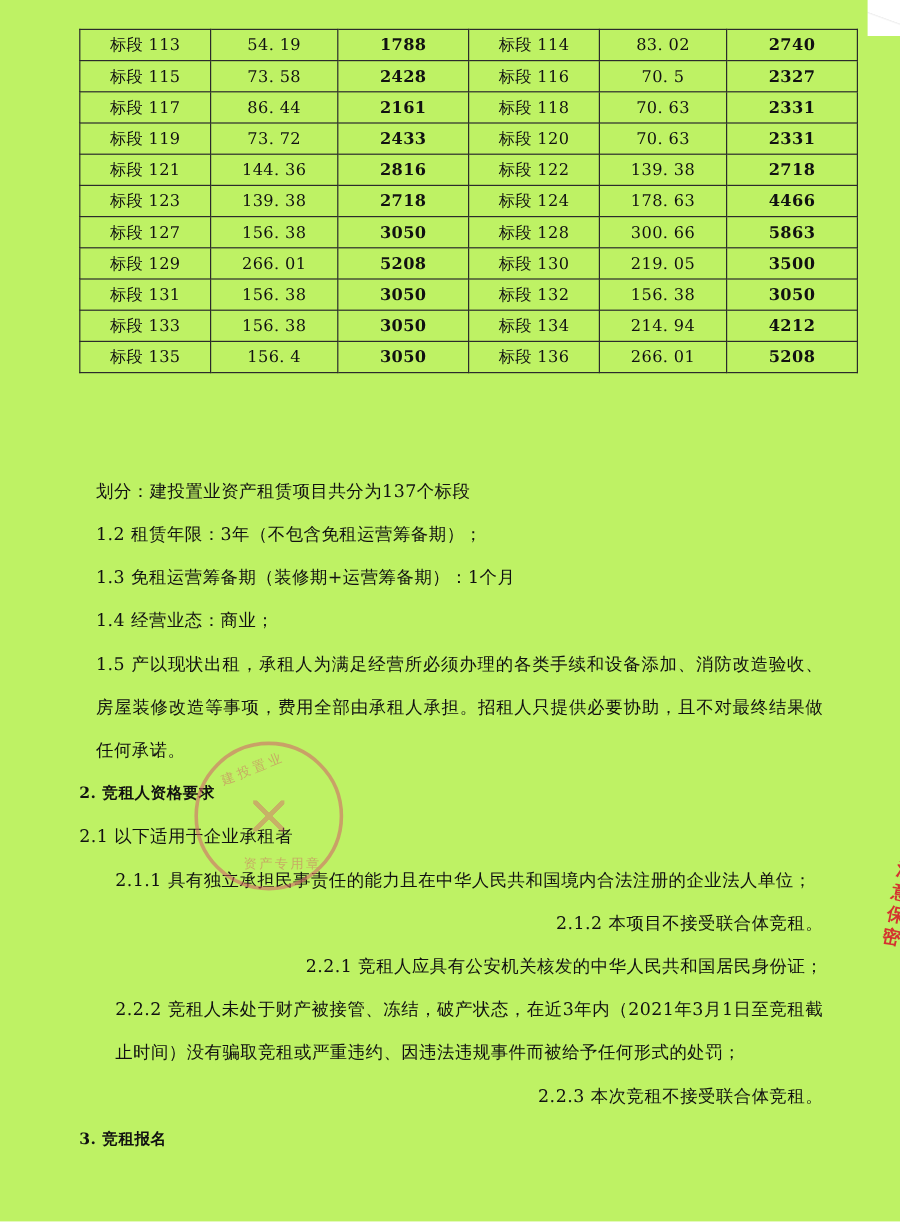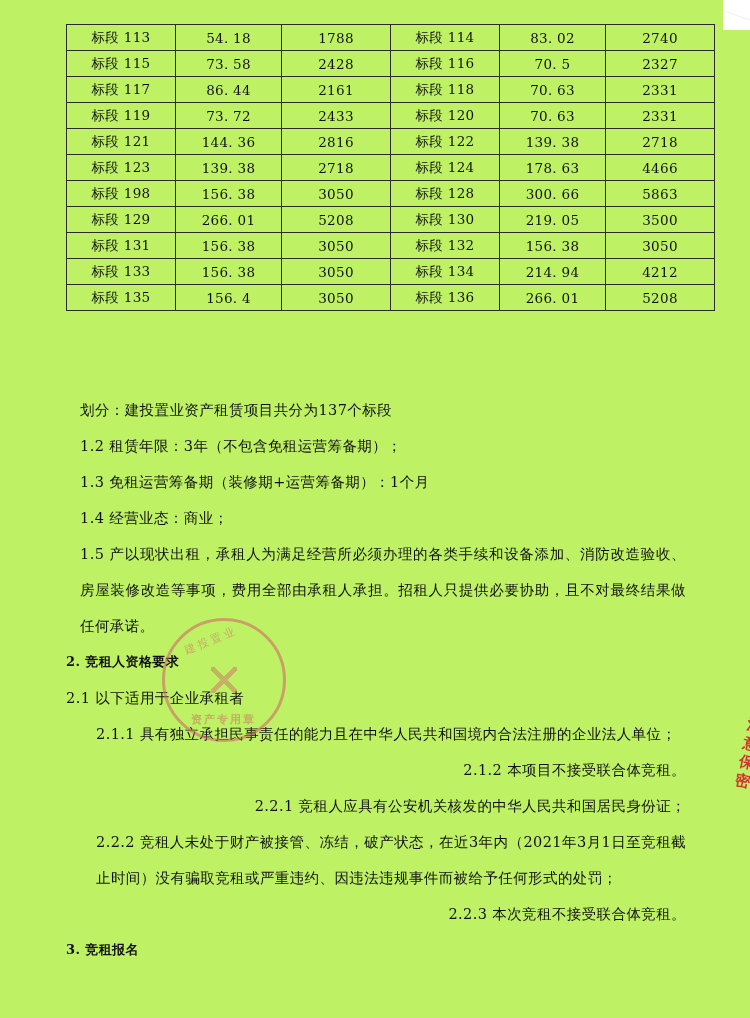--- a/index.html
+++ b/index.html
@@ -41,21 +41,21 @@
     text-align: center;
     vertical-align: middle;
     font-size: 13.5px;
     font-family: "DejaVu Serif", "Liberation Serif", serif;
     letter-spacing: 0.3px;
     padding: 0 2px;
     white-space: nowrap;
   }
   table.bid-table td.lbl { width: 104px; }
   table.bid-table td.num { width: 101px; }
-  table.bid-table td.amt { width: 104px; }
+  table.bid-table td.amt { width: 104px; font-weight: bold; }
 
   
   .body {
     position: absolute;
     left: 66px;
     top: 392px;
     width: 620px;
   }
   p.line {
     margin: 0 0 0 0;
@@ -115,21 +115,21 @@
     color: #cf5b64;
     font-size: 11px;
     font-family: "DejaVu Serif", "Liberation Serif", serif;
     opacity: 0.85;
   }
   .stamp-seal .seal-text span {
     position: absolute;
     white-space: nowrap;
   }
   .seal-top { left: 18px; top: 12px; transform: rotate(-22deg); letter-spacing: 3px; }
-  .seal-bottom { left: 26px; bottom: 12px; letter-spacing: 2px; font-weight: bold; }
+  .seal-bottom { left: 38px; bottom: 12px; letter-spacing: 2px; }
 
   
   .side-stamp {
     position: absolute;
     right: 6px;
     top: 640px;
     width: 44px;
     height: 190px;
     color: #d6232b;
     font-size: 15px;
@@ -175,21 +175,21 @@
 
 <div class="page">
 
   <div class="corner-fold"></div>
 
   <div class="table-wrap">
     <table class="bid-table">
       <tbody>
         <tr>
           <td class="lbl">标段 113</td>
-          <td class="num">54. 18</td>
+          <td class="num">54. 19</td>
           <td class="amt">1788</td>
           <td class="lbl">标段 114</td>
           <td class="num">83. 02</td>
           <td class="amt">2740</td>
         </tr>
         <tr>
           <td class="lbl">标段 115</td>
           <td class="num">73. 58</td>
           <td class="amt">2428</td>
           <td class="lbl">标段 116</td>
@@ -222,21 +222,21 @@
         </tr>
         <tr>
           <td class="lbl">标段 123</td>
           <td class="num">139. 38</td>
           <td class="amt">2718</td>
           <td class="lbl">标段 124</td>
           <td class="num">178. 63</td>
           <td class="amt">4466</td>
         </tr>
         <tr>
-          <td class="lbl">标段 198</td>
+          <td class="lbl">标段 127</td>
           <td class="num">156. 38</td>
           <td class="amt">3050</td>
           <td class="lbl">标段 128</td>
           <td class="num">300. 66</td>
           <td class="amt">5863</td>
         </tr>
         <tr>
           <td class="lbl">标段 129</td>
           <td class="num">266. 01</td>
           <td class="amt">5208</td>

